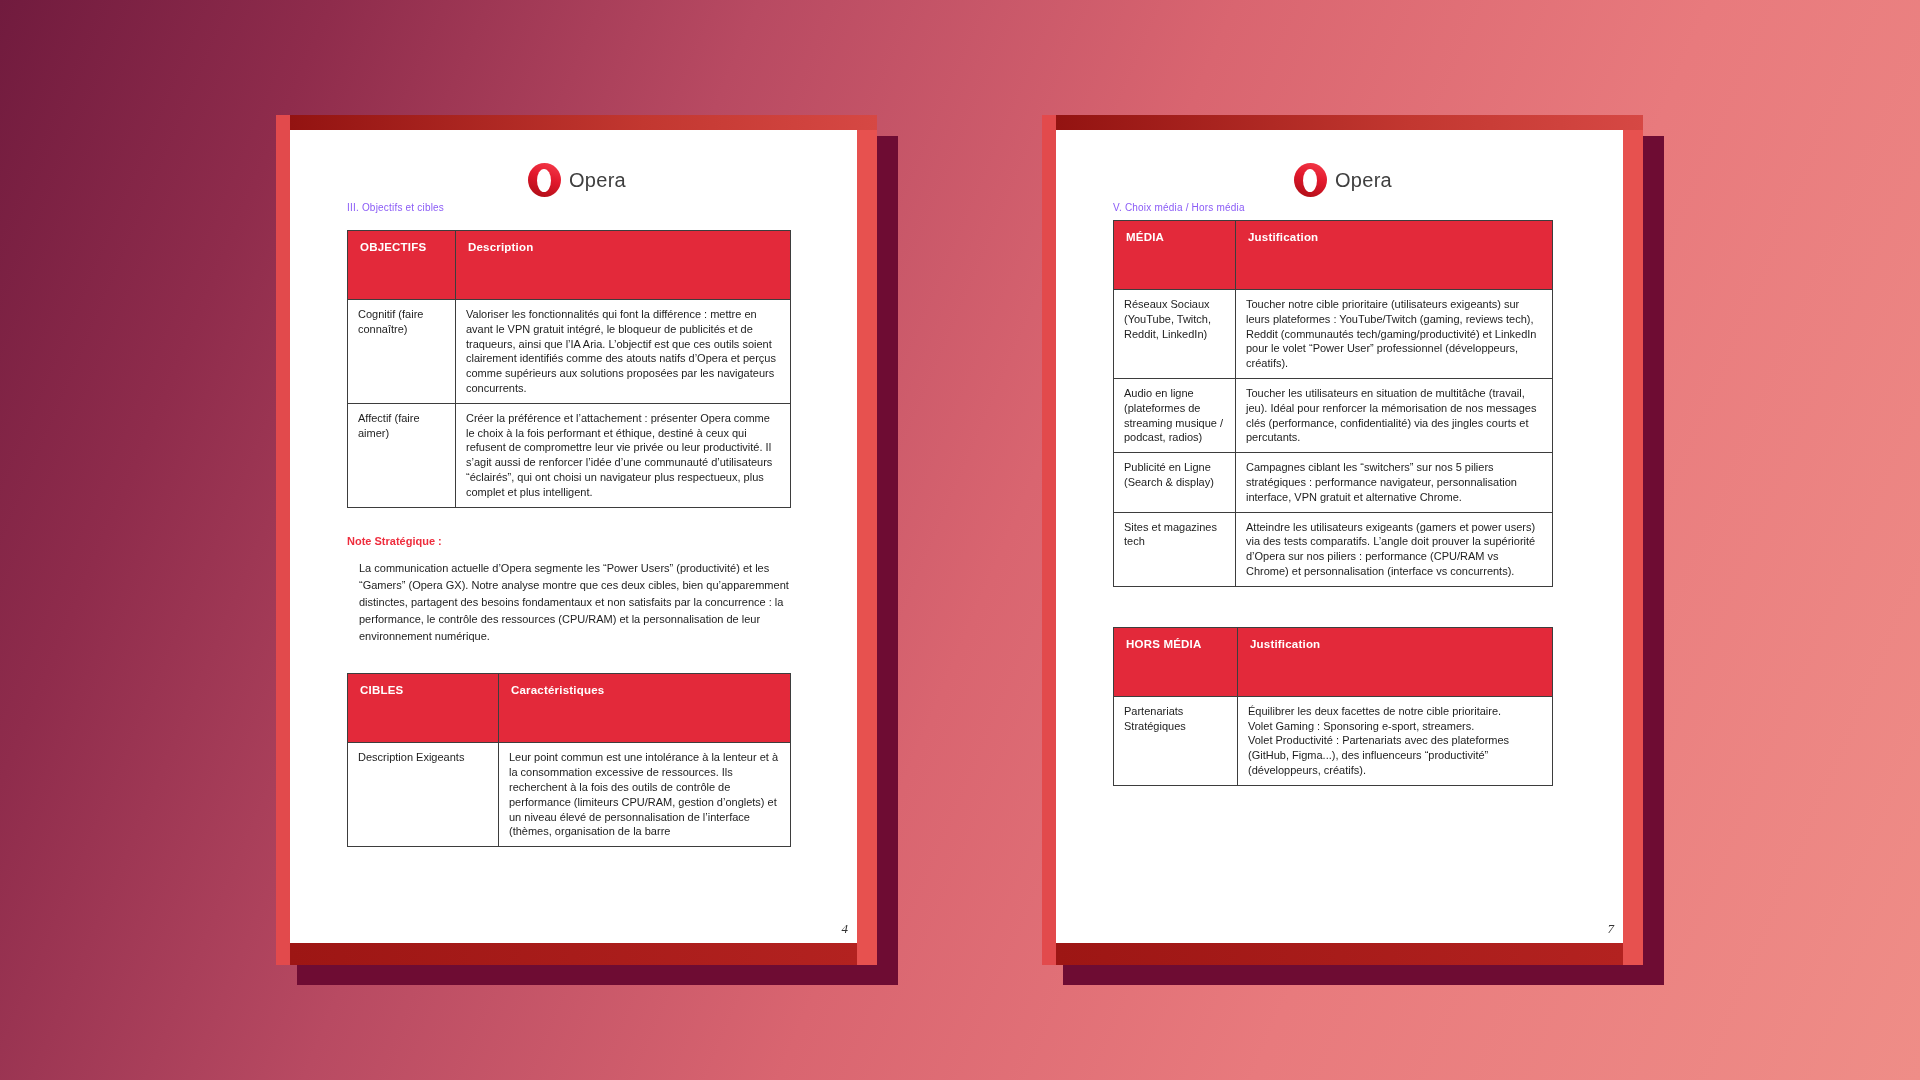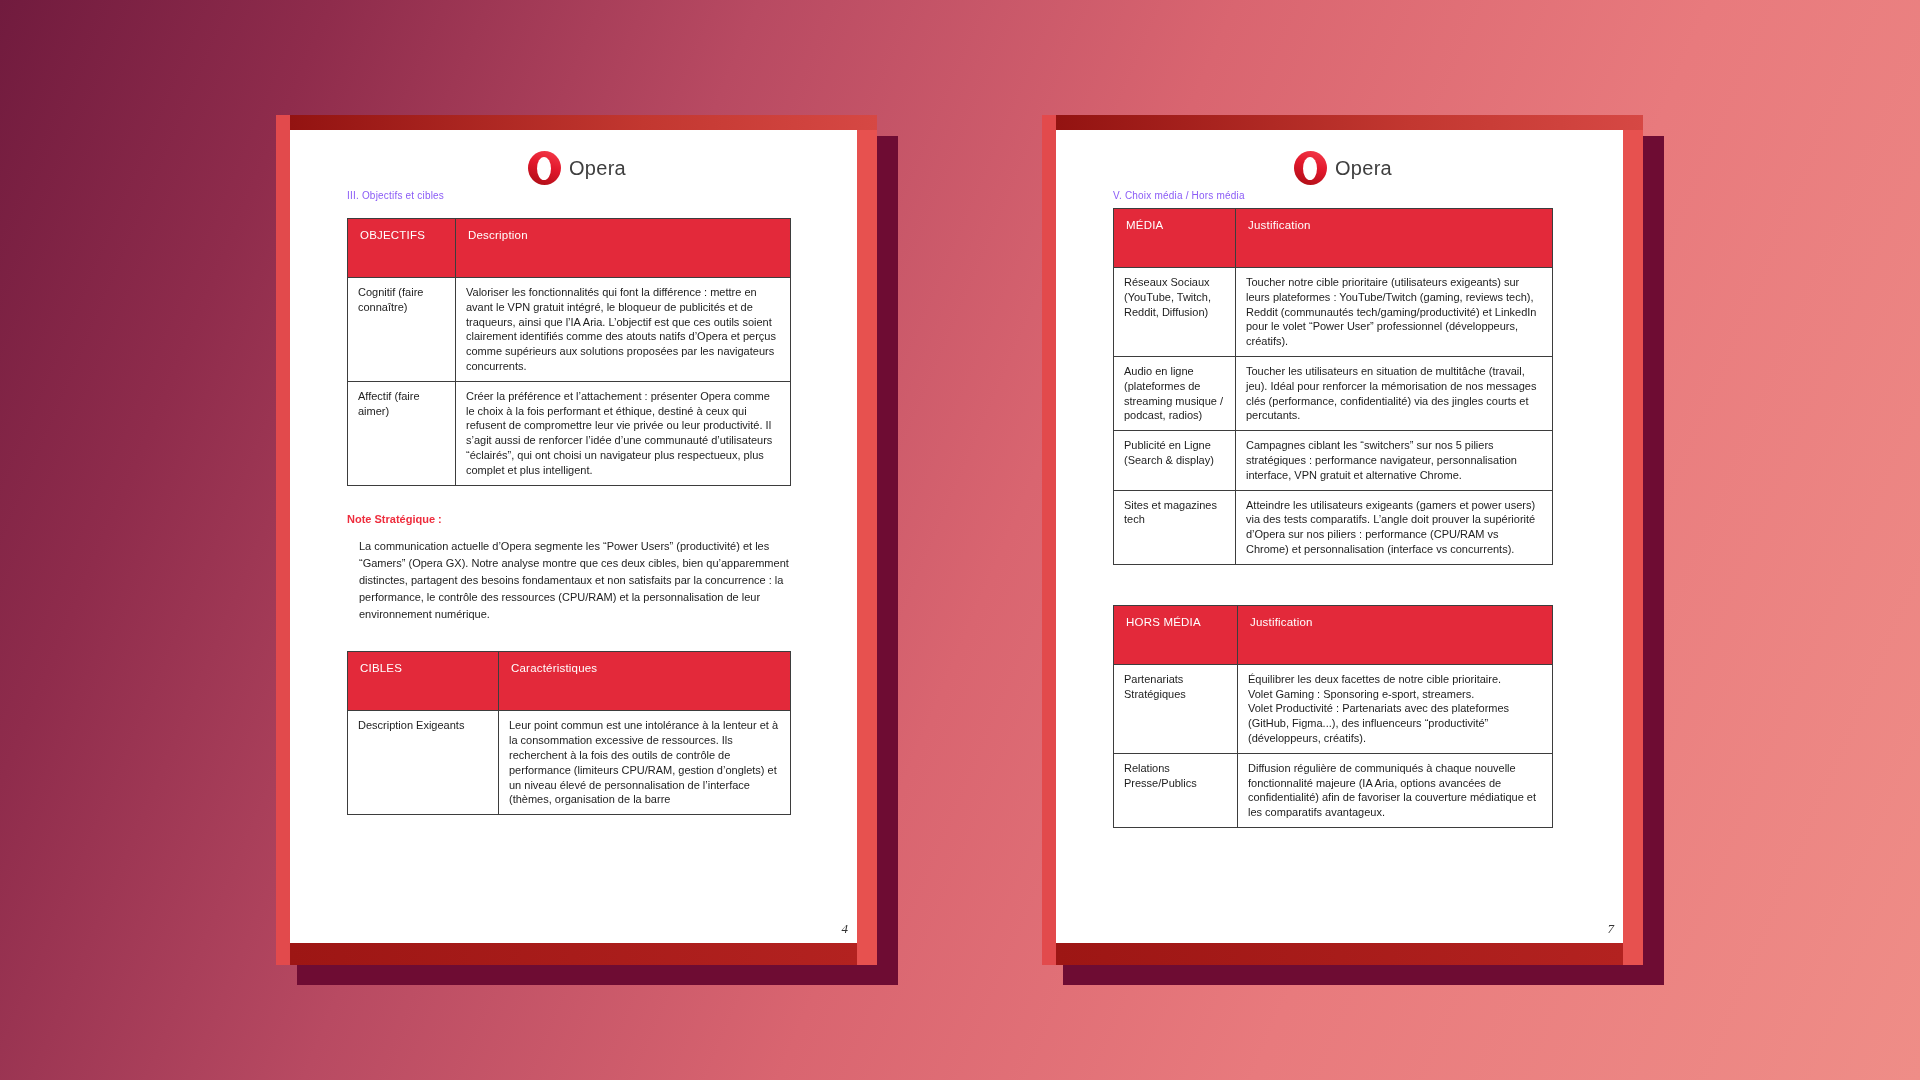--- a/index.html
+++ b/index.html
@@ -14,34 +14,34 @@
   .page-shadow { position:absolute; left:21px; top:21px; width:601px; height:849px; background:#6e0c33; z-index:1; }
   .bar-left   { position:absolute; left:0; top:0; width:14px; height:850px; background:#e24a4c; z-index:2; }
   .bar-top    { position:absolute; left:14px; top:0; width:587px; height:15px;
                 background:linear-gradient(90deg,#931311,#c23730 60%,#d64844); z-index:2; }
   .bar-bottom { position:absolute; left:14px; top:828px; width:567px; height:22px;
                 background:linear-gradient(90deg,#9d1614,#b32220); z-index:2; }
   .bar-right  { position:absolute; left:581px; top:15px; width:20px; height:835px; background:#e7514f; z-index:2; }
   .sheet { position:absolute; left:14px; top:15px; width:567px; height:813px; background:#ffffff;
            z-index:3; box-sizing:border-box; padding:0 50px 0 57px; }
 
-  .logo-row { display:flex; justify-content:center; align-items:center; gap:8px; padding-top:20px; height:36px; }
+  .logo-row { display:flex; justify-content:center; align-items:center; gap:8px; padding-top:32px; height:36px; }
   .logo-o { width:33px; height:34px; border-radius:50%; position:relative;
             background:linear-gradient(200deg,#f43a49 5%,#e2182c 45%,#a80d14 100%); }
   .logo-o::after { content:""; position:absolute; left:9.5px; top:5.5px; width:14px; height:23px;
             border-radius:50%; background:#fff; }
   .logo-text { font-size:20px; color:#3f3f3f; letter-spacing:0.3px; }
 
   .heading { margin:4px 0 0 0; font-size:10px; font-weight:400; color:#8b5cf6; letter-spacing:0.2px; }
 
   table.doc-table { border-collapse:collapse; table-layout:fixed; }
   table.t-left  { width:444px; }
   table.t-right { width:440px; }
-  .doc-table th { background:#e3293a; color:#ffffff; font-size:11.5px; font-weight:400; text-align:left;
-                  vertical-align:top; padding:10px 12px; height:59px; box-sizing:border-box;
+  .doc-table th { background:#e3293a; color:#ffffff; font-size:11.5px; font-weight:700; text-align:left;
+                  vertical-align:top; padding:10px 12px; height:69px; box-sizing:border-box;
                   border:1px solid #3d3d3d; letter-spacing:0.2px; }
   .doc-table td { border:1px solid #3d3d3d; padding:7px 10px; font-size:11px; line-height:14.8px;
                   vertical-align:top; color:#1d1d1d; }
   .cell-text { white-space:pre-line; }
 
   #left-page  .t1 { margin-top:17px; }
   #right-page .t1 { margin-top:7px; }
   #left-page  .t2 { margin-top:28px; }
   #right-page .t2 { margin-top:40px; }
 
@@ -145,21 +145,21 @@
             <col>
           </colgroup>
         <thead>
           <tr>
             <th>MÉDIA</th>
             <th>Justification</th>
           </tr>
         </thead>
         <tbody>
           <tr>
-            <td class="cell-label">Réseaux Sociaux (YouTube, Twitch, Reddit, Diffusion)</td>
+            <td class="cell-label">Réseaux Sociaux (YouTube, Twitch, Reddit, LinkedIn)</td>
             <td class="cell-text">Toucher notre cible prioritaire (utilisateurs exigeants) sur leurs plateformes : YouTube/Twitch (gaming, reviews tech), Reddit (communautés tech/gaming/productivité) et LinkedIn pour le volet “Power User” professionnel (développeurs, créatifs).</td>
           </tr>
           <tr>
             <td class="cell-label">Audio en ligne (plateformes de streaming musique / podcast, radios)</td>
             <td class="cell-text">Toucher les utilisateurs en situation de multitâche (travail, jeu). Idéal pour renforcer la mémorisation de nos messages clés (performance, confidentialité) via des jingles courts et percutants.</td>
           </tr>
           <tr>
             <td class="cell-label">Publicité en Ligne (Search &amp; display)</td>
             <td class="cell-text">Campagnes ciblant les “switchers” sur nos 5 piliers stratégiques : performance navigateur, personnalisation interface, VPN gratuit et alternative Chrome.</td>
           </tr>
@@ -181,24 +181,20 @@
             <th>Justification</th>
           </tr>
         </thead>
         <tbody>
           <tr>
             <td class="cell-label">Partenariats Stratégiques</td>
             <td class="cell-text">Équilibrer les deux facettes de notre cible prioritaire.
 Volet Gaming : Sponsoring e-sport, streamers.
 Volet Productivité : Partenariats avec des plateformes (GitHub, Figma...), des influenceurs “productivité” (développeurs, créatifs).</td>
           </tr>
-          <tr>
-            <td class="cell-label">Relations Presse/Publics</td>
-            <td class="cell-text">Diffusion régulière de communiqués à chaque nouvelle fonctionnalité majeure (IA Aria, options avancées de confidentialité) afin de favoriser la couverture médiatique et les comparatifs avantageux.</td>
-          </tr>
         </tbody>
       </table>
 
       <div class="page-num">7</div>
     </div>
   </div>
 
 </div>
 
 </body></html>

